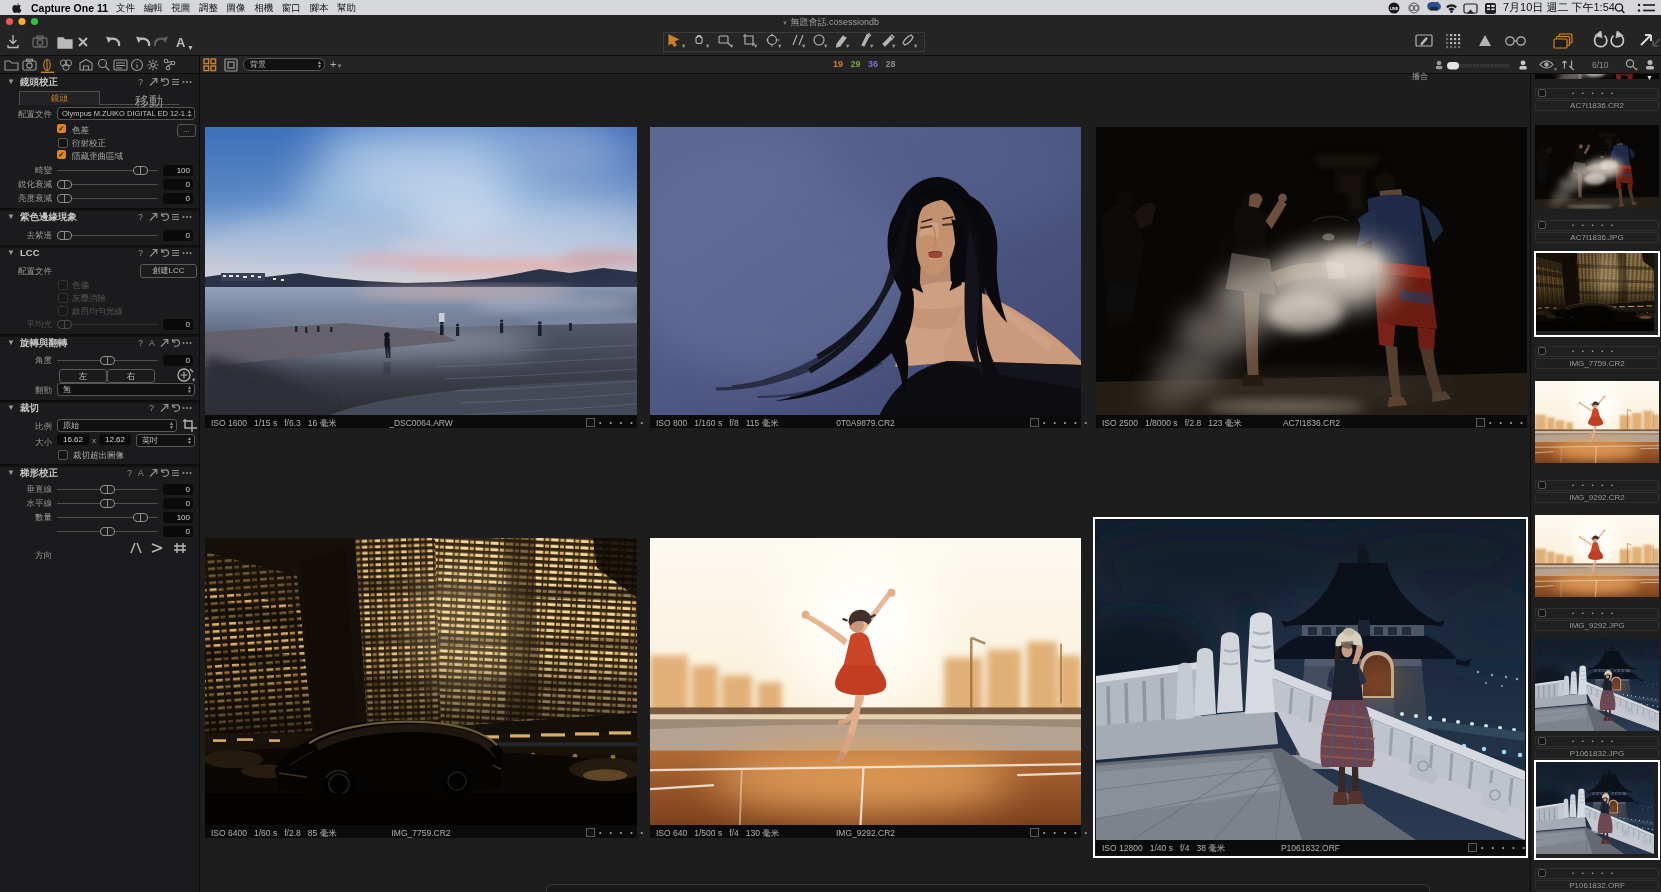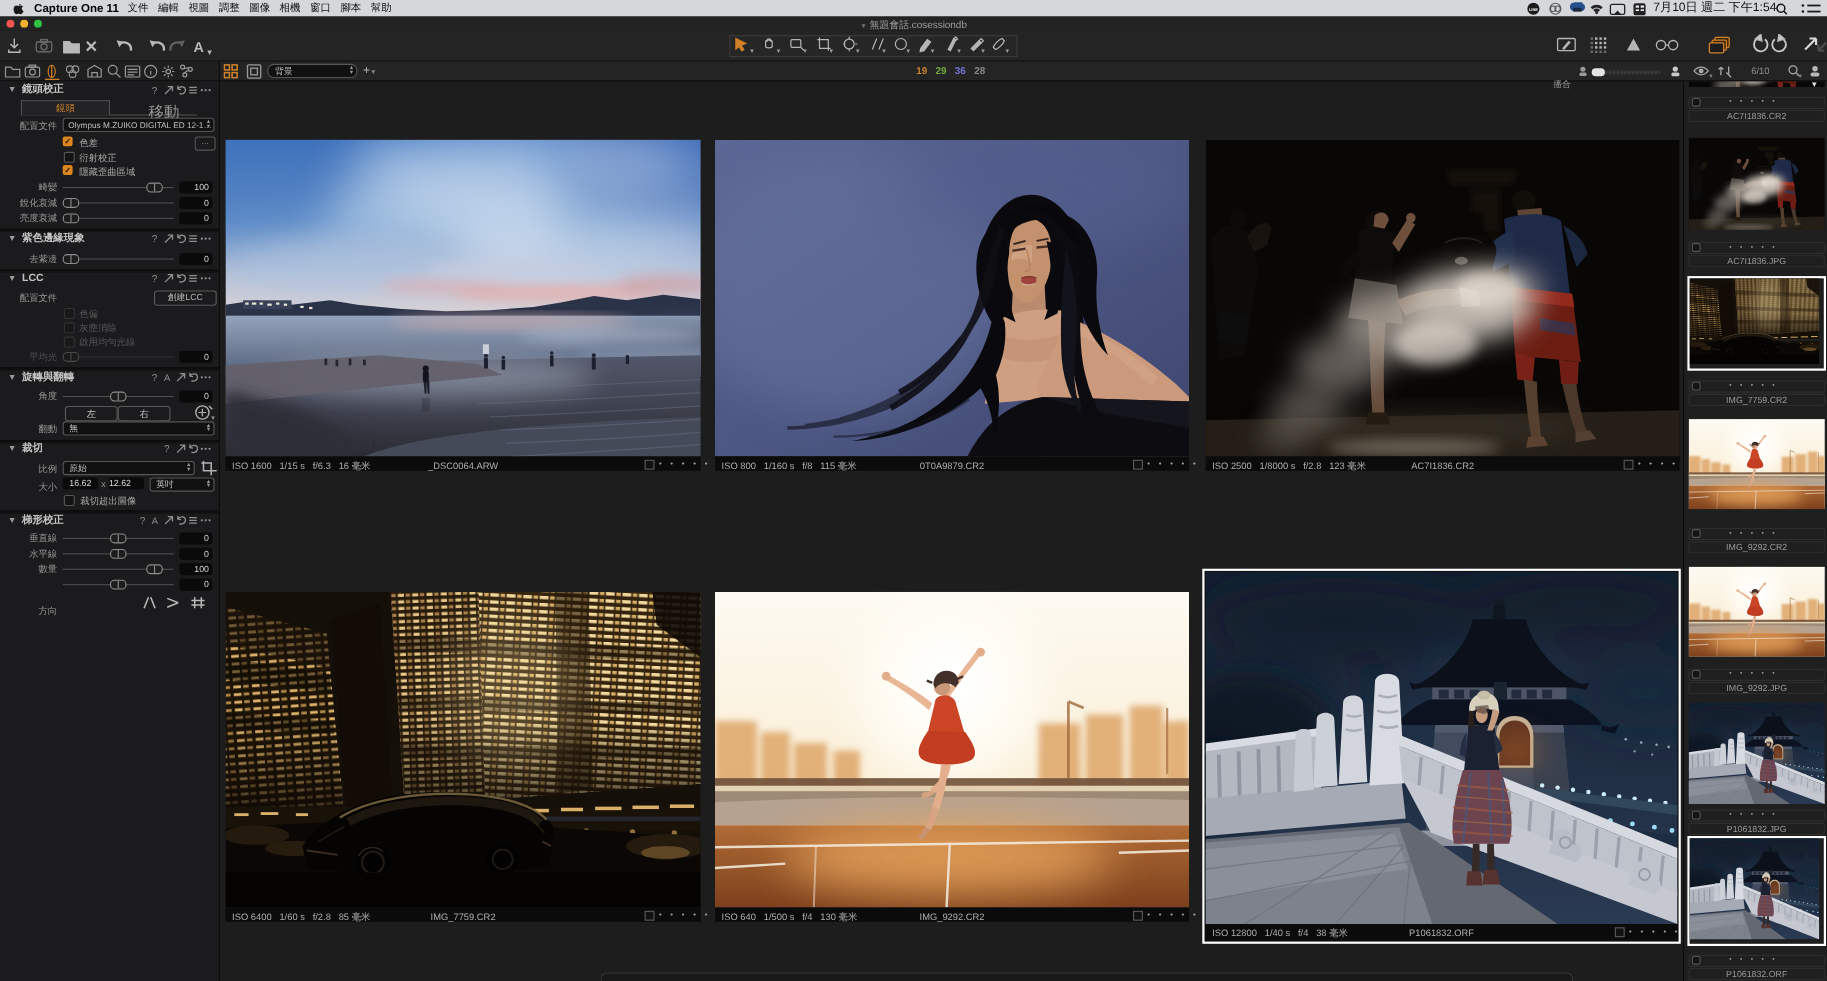--- a/index.html
+++ b/index.html
@@ -406,21 +406,21 @@
     <use href="#gdt" x="55"></use>
   </svg>
 <div class="lbl" style="left:0;top:422px">比例</div>
 <div class="dd" style="left:57px;top:419px;width:120px;height:13px;line-height:12px;padding-left:5px">原始<span class="st">▲<br>▼</span></div>
 <svg class="ab" style="left:182px;top:418px" width="16" height="15" viewBox="0 0 16 15">
     <path d="M3 1v9h12M1 3h9v11" stroke="#b0b0b0" stroke-width="1.4" fill="none"></path>
   </svg>
 <div class="lbl" style="left:0;top:438px">大小</div>
 <div class="val" style="left:57px;top:434px;width:32px;text-align:center;padding:0">16.62</div>
 <div class="tx" style="left:92px;top:437px;font-size:8px;color:#9a9a9a">x</div>
-<div class="val" style="left:99px;top:434px;width:32px;text-align:left;padding:0">12.62</div>
+<div class="val" style="left:99px;top:434px;width:32px;text-align:center;padding:0">12.62</div>
 <div class="dd" style="left:136px;top:434px;width:59px;height:13px;line-height:12px;padding-left:5px">英吋<span class="st">▲<br>▼</span></div>
 <div class="cb" style="left:58px;top:450px"></div>
 <div class="cblb" style="left:73px;top:451px">裁切超出圖像</div>
 <div class="sdiv" style="top:464px"></div>
 
 <div class="chev" style="left:7px;top:469px">▼</div>
 <div class="shd" style="left:20px;top:468px">梯形校正</div>
 <svg class="ab" style="left:127px;top:468px" width="66" height="10" viewBox="0 0 66 10">
     <use href="#gq" x="0"></use>
     <use href="#gA" x="11"></use>

